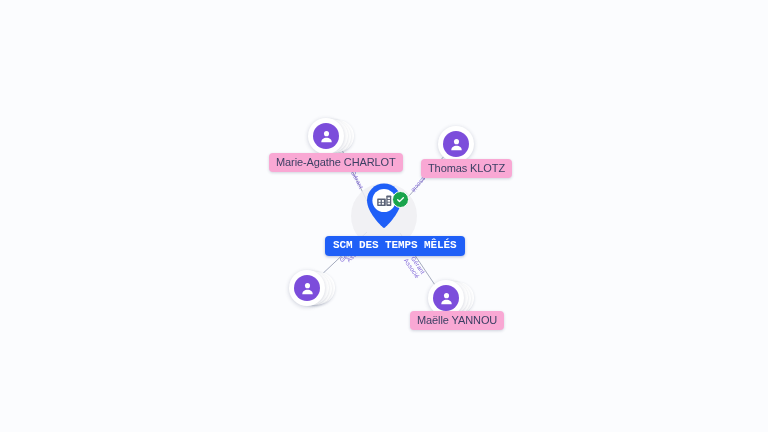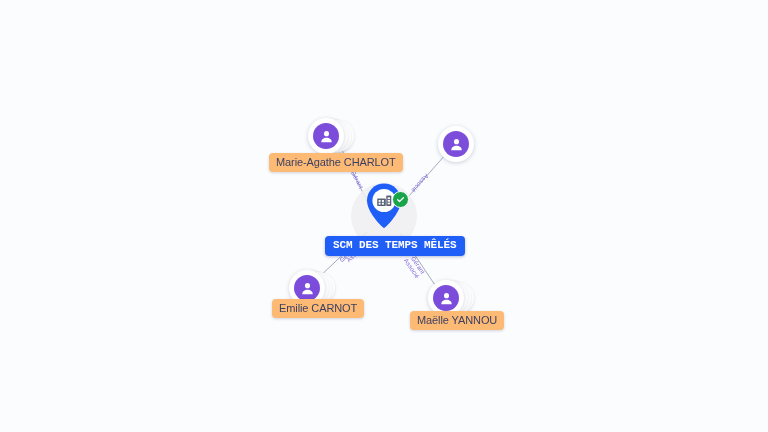--- a/index.html
+++ b/index.html
@@ -34,21 +34,21 @@
   .avatar-disc{
     width:26px;height:26px;border-radius:50%;
     background:#7c4ddb;
     display:flex;align-items:center;justify-content:center;
   }
   .avatar-disc svg{display:block;}
 
   
   .name-chip{
     position:absolute;
-    background:#fdba74;
+    background:#f9a8d4;
     border-radius:4px;
     padding:3px 7px 4px 7px;
     font-size:11px;
     line-height:12px;
     color:#3a3f63;
     white-space:nowrap;
     box-shadow:0 1px 3px rgba(40,50,90,.20);
     letter-spacing:-0.1px;
   }
 
@@ -142,35 +142,35 @@
   <div class="node" style="left:438px;top:126px;">
     <div class="avatar-ring" style="left:0px;top:0px;">
       <div class="avatar-disc">
         <svg width="17" height="17" viewBox="0 0 24 24" fill="#ffffff">
           <circle cx="12" cy="8" r="3.6"></circle>
           <path d="M4.6 20c0-4.1 3.3-6.4 7.4-6.4s7.4 2.3 7.4 6.4z"></path>
         </svg>
       </div>
     </div>
   </div>
+  <div class="name-chip" style="left:421px;top:159px;">Thomas KLOTZ</div>
 
   <div class="node" style="left:289px;top:270px;">
     <div class="stack" style="left:14px;top:2px;width:32px;height:32px;"></div>
     <div class="stack" style="left:10px;top:2px;width:33px;height:33px;"></div>
     <div class="stack" style="left:6px;top:1px;width:34px;height:34px;"></div>
     <div class="avatar-ring" style="left:0px;top:0px;">
       <div class="avatar-disc">
         <svg width="17" height="17" viewBox="0 0 24 24" fill="#ffffff">
           <circle cx="12" cy="8" r="3.6"></circle>
           <path d="M4.6 20c0-4.1 3.3-6.4 7.4-6.4s7.4 2.3 7.4 6.4z"></path>
         </svg>
       </div>
     </div>
   </div>
-  <div class="name-chip" style="left:272px;top:299px;">Emilie CARNOT</div>
 
   <div class="node" style="left:428px;top:280px;">
     <div class="stack" style="left:14px;top:2px;width:32px;height:32px;"></div>
     <div class="stack" style="left:10px;top:2px;width:33px;height:33px;"></div>
     <div class="stack" style="left:6px;top:1px;width:34px;height:34px;"></div>
     <div class="avatar-ring" style="left:0px;top:0px;">
       <div class="avatar-disc">
         <svg width="17" height="17" viewBox="0 0 24 24" fill="#ffffff">
           <circle cx="12" cy="8" r="3.6"></circle>
           <path d="M4.6 20c0-4.1 3.3-6.4 7.4-6.4s7.4 2.3 7.4 6.4z"></path>

